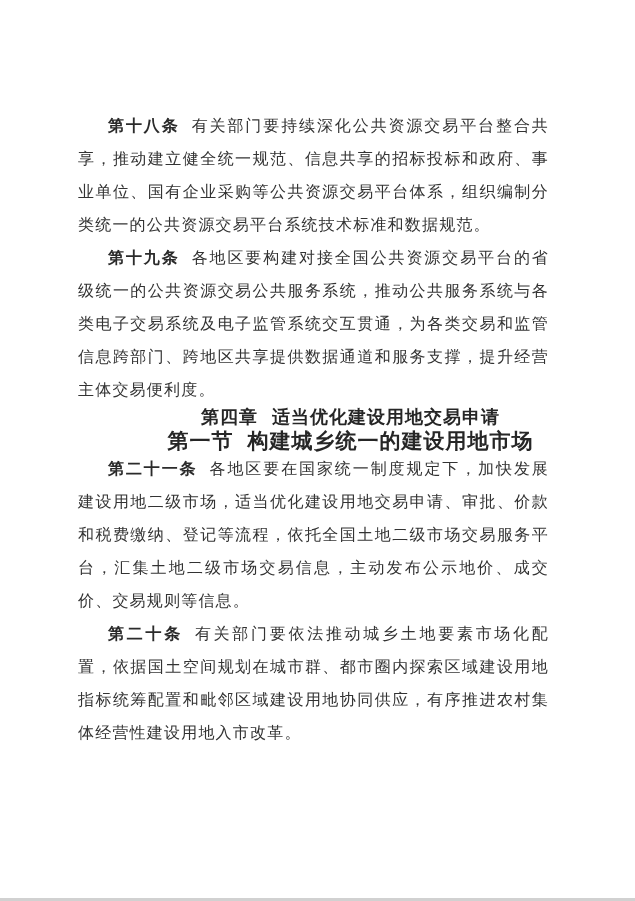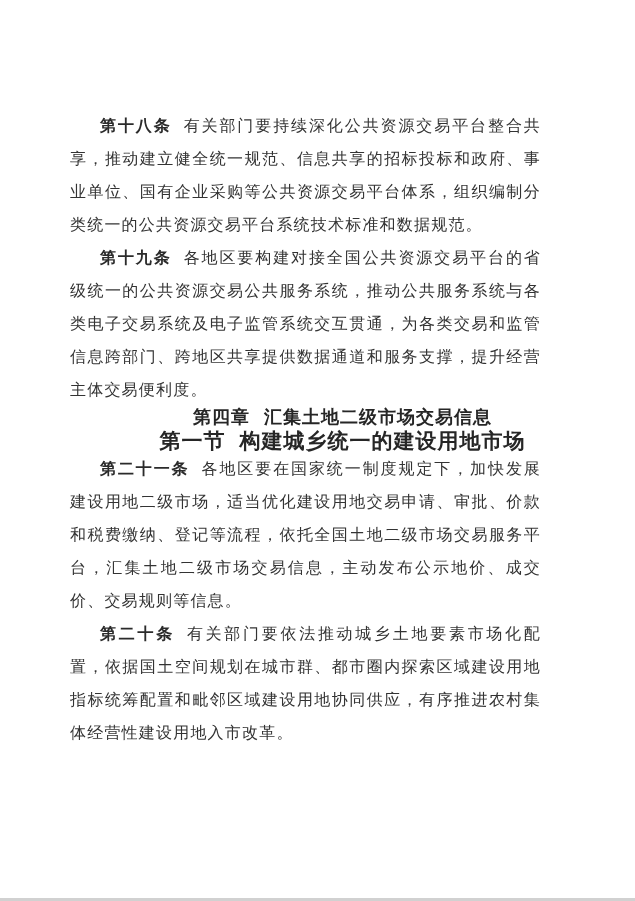--- a/index.html
+++ b/index.html
@@ -14,21 +14,21 @@
     background: #ffffff;
     font-family: "Liberation Serif", "DejaVu Serif", serif;
   }
   .page {
     position: absolute;
     inset: 0;
     background: #ffffff;
   }
   .doc {
     position: absolute;
-    left: 70px;
+    left: 78px;
     top: 109px;
     width: 471px;
     color: #333333;
     font-size: 16px;
     line-height: 33px;
     letter-spacing: 1.2px;
     text-align: justify;
     text-justify: inter-ideograph;
   }
   .doc p {
@@ -74,21 +74,21 @@
 </head>
 <body>
 
 <div class="page">
   <div class="doc">
 
     <p><span class="article-number">第十八条</span><span>有关部门要持续深化公共资源交易平台整合共享，推动建立健全统一规范、信息共享的招标投标和政府、事业单位、国有企业采购等公共资源交易平台体系，组织编制分类统一的公共资源交易平台系统技术标准和数据规范。</span></p>
 
     <p><span class="article-number">第十九条</span><span>各地区要构建对接全国公共资源交易平台的省级统一的公共资源交易公共服务系统，推动公共服务系统与各类电子交易系统及电子监管系统交互贯通，为各类交易和监管信息跨部门、跨地区共享提供数据通道和服务支撑，提升经营主体交易便利度。</span></p>
 
-    <p class="heading chapter-heading"><span class="heading-label">第四章</span><span>汇集土地二级市场交易信息</span></p>
+    <p class="heading chapter-heading"><span class="heading-label">第四章</span><span>适当优化建设用地交易申请</span></p>
 
     <p class="heading section-heading"><span class="heading-label">第一节</span><span>构建城乡统一的建设用地市场</span></p>
 
     <p><span class="article-number">第二十一条</span><span>各地区要在国家统一制度规定下，加快发展建设用地二级市场，适当优化建设用地交易申请、审批、价款和税费缴纳、登记等流程，依托全国土地二级市场交易服务平台，汇集土地二级市场交易信息，主动发布公示地价、成交价、交易规则等信息。</span></p>
 
     <p><span class="article-number">第二十条</span><span>有关部门要依法推动城乡土地要素市场化配置，依据国土空间规划在城市群、都市圈内探索区域建设用地指标统筹配置和毗邻区域建设用地协同供应，有序推进农村集体经营性建设用地入市改革。</span></p>
 
   </div>
 
   <div class="bottom-edge"></div>

